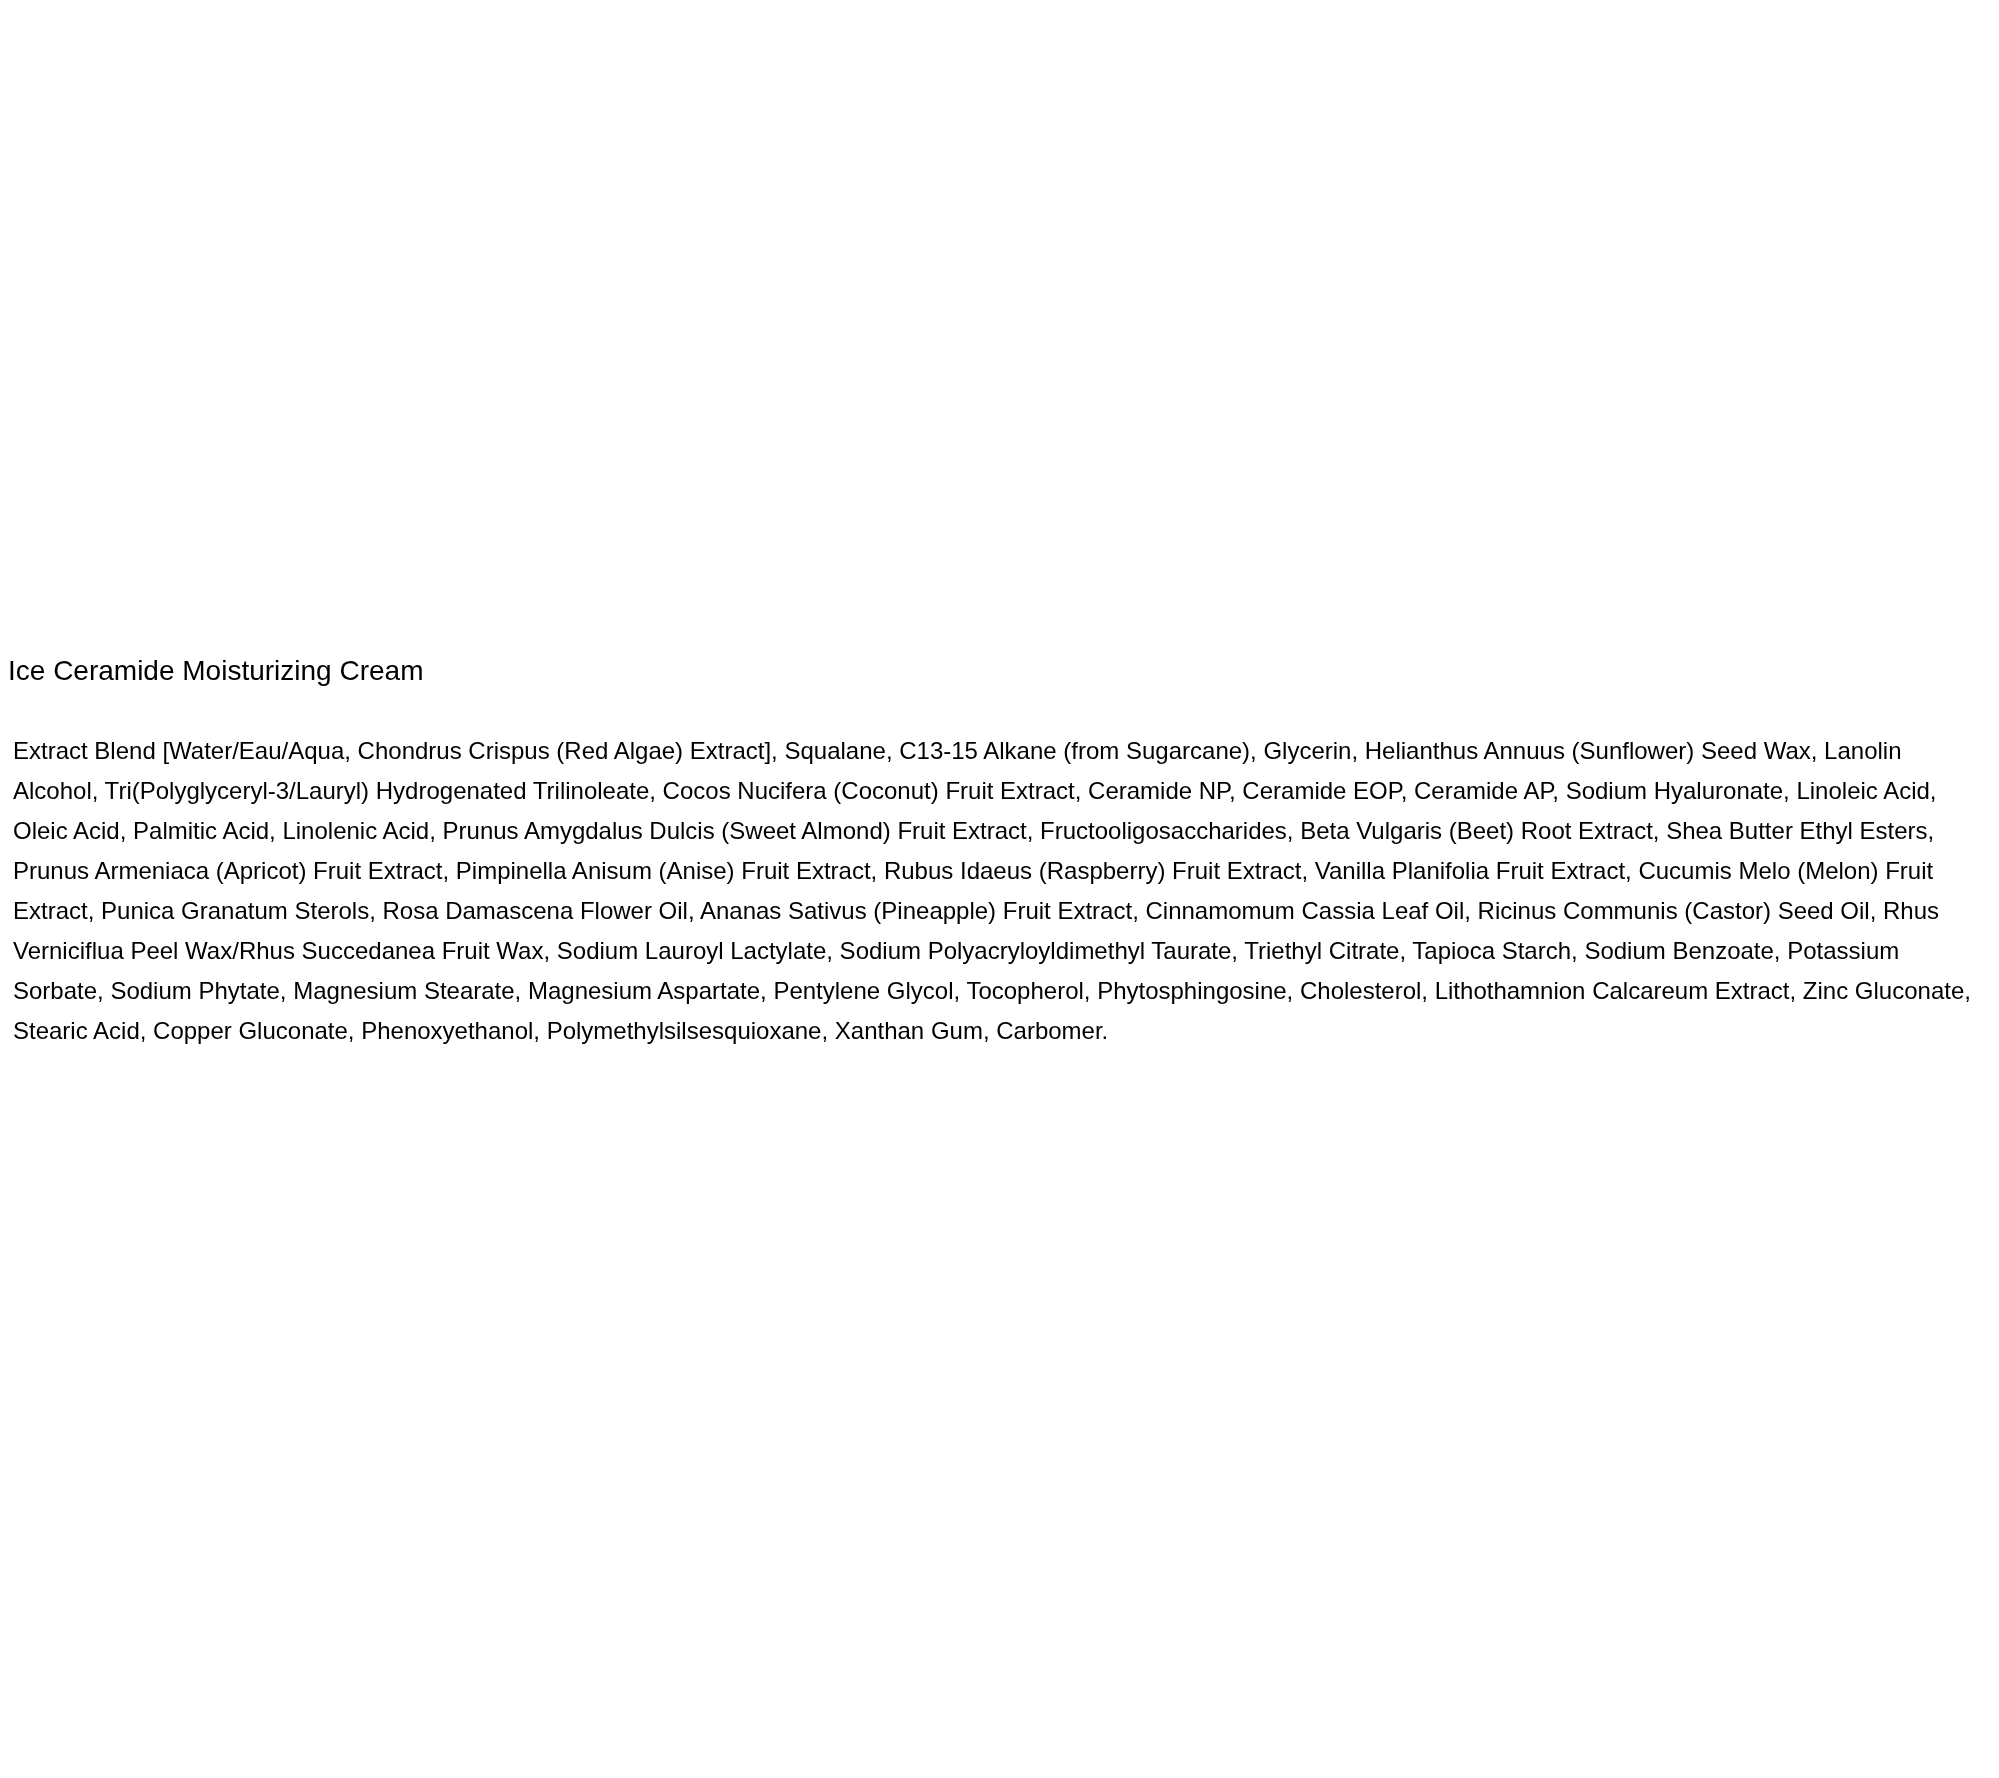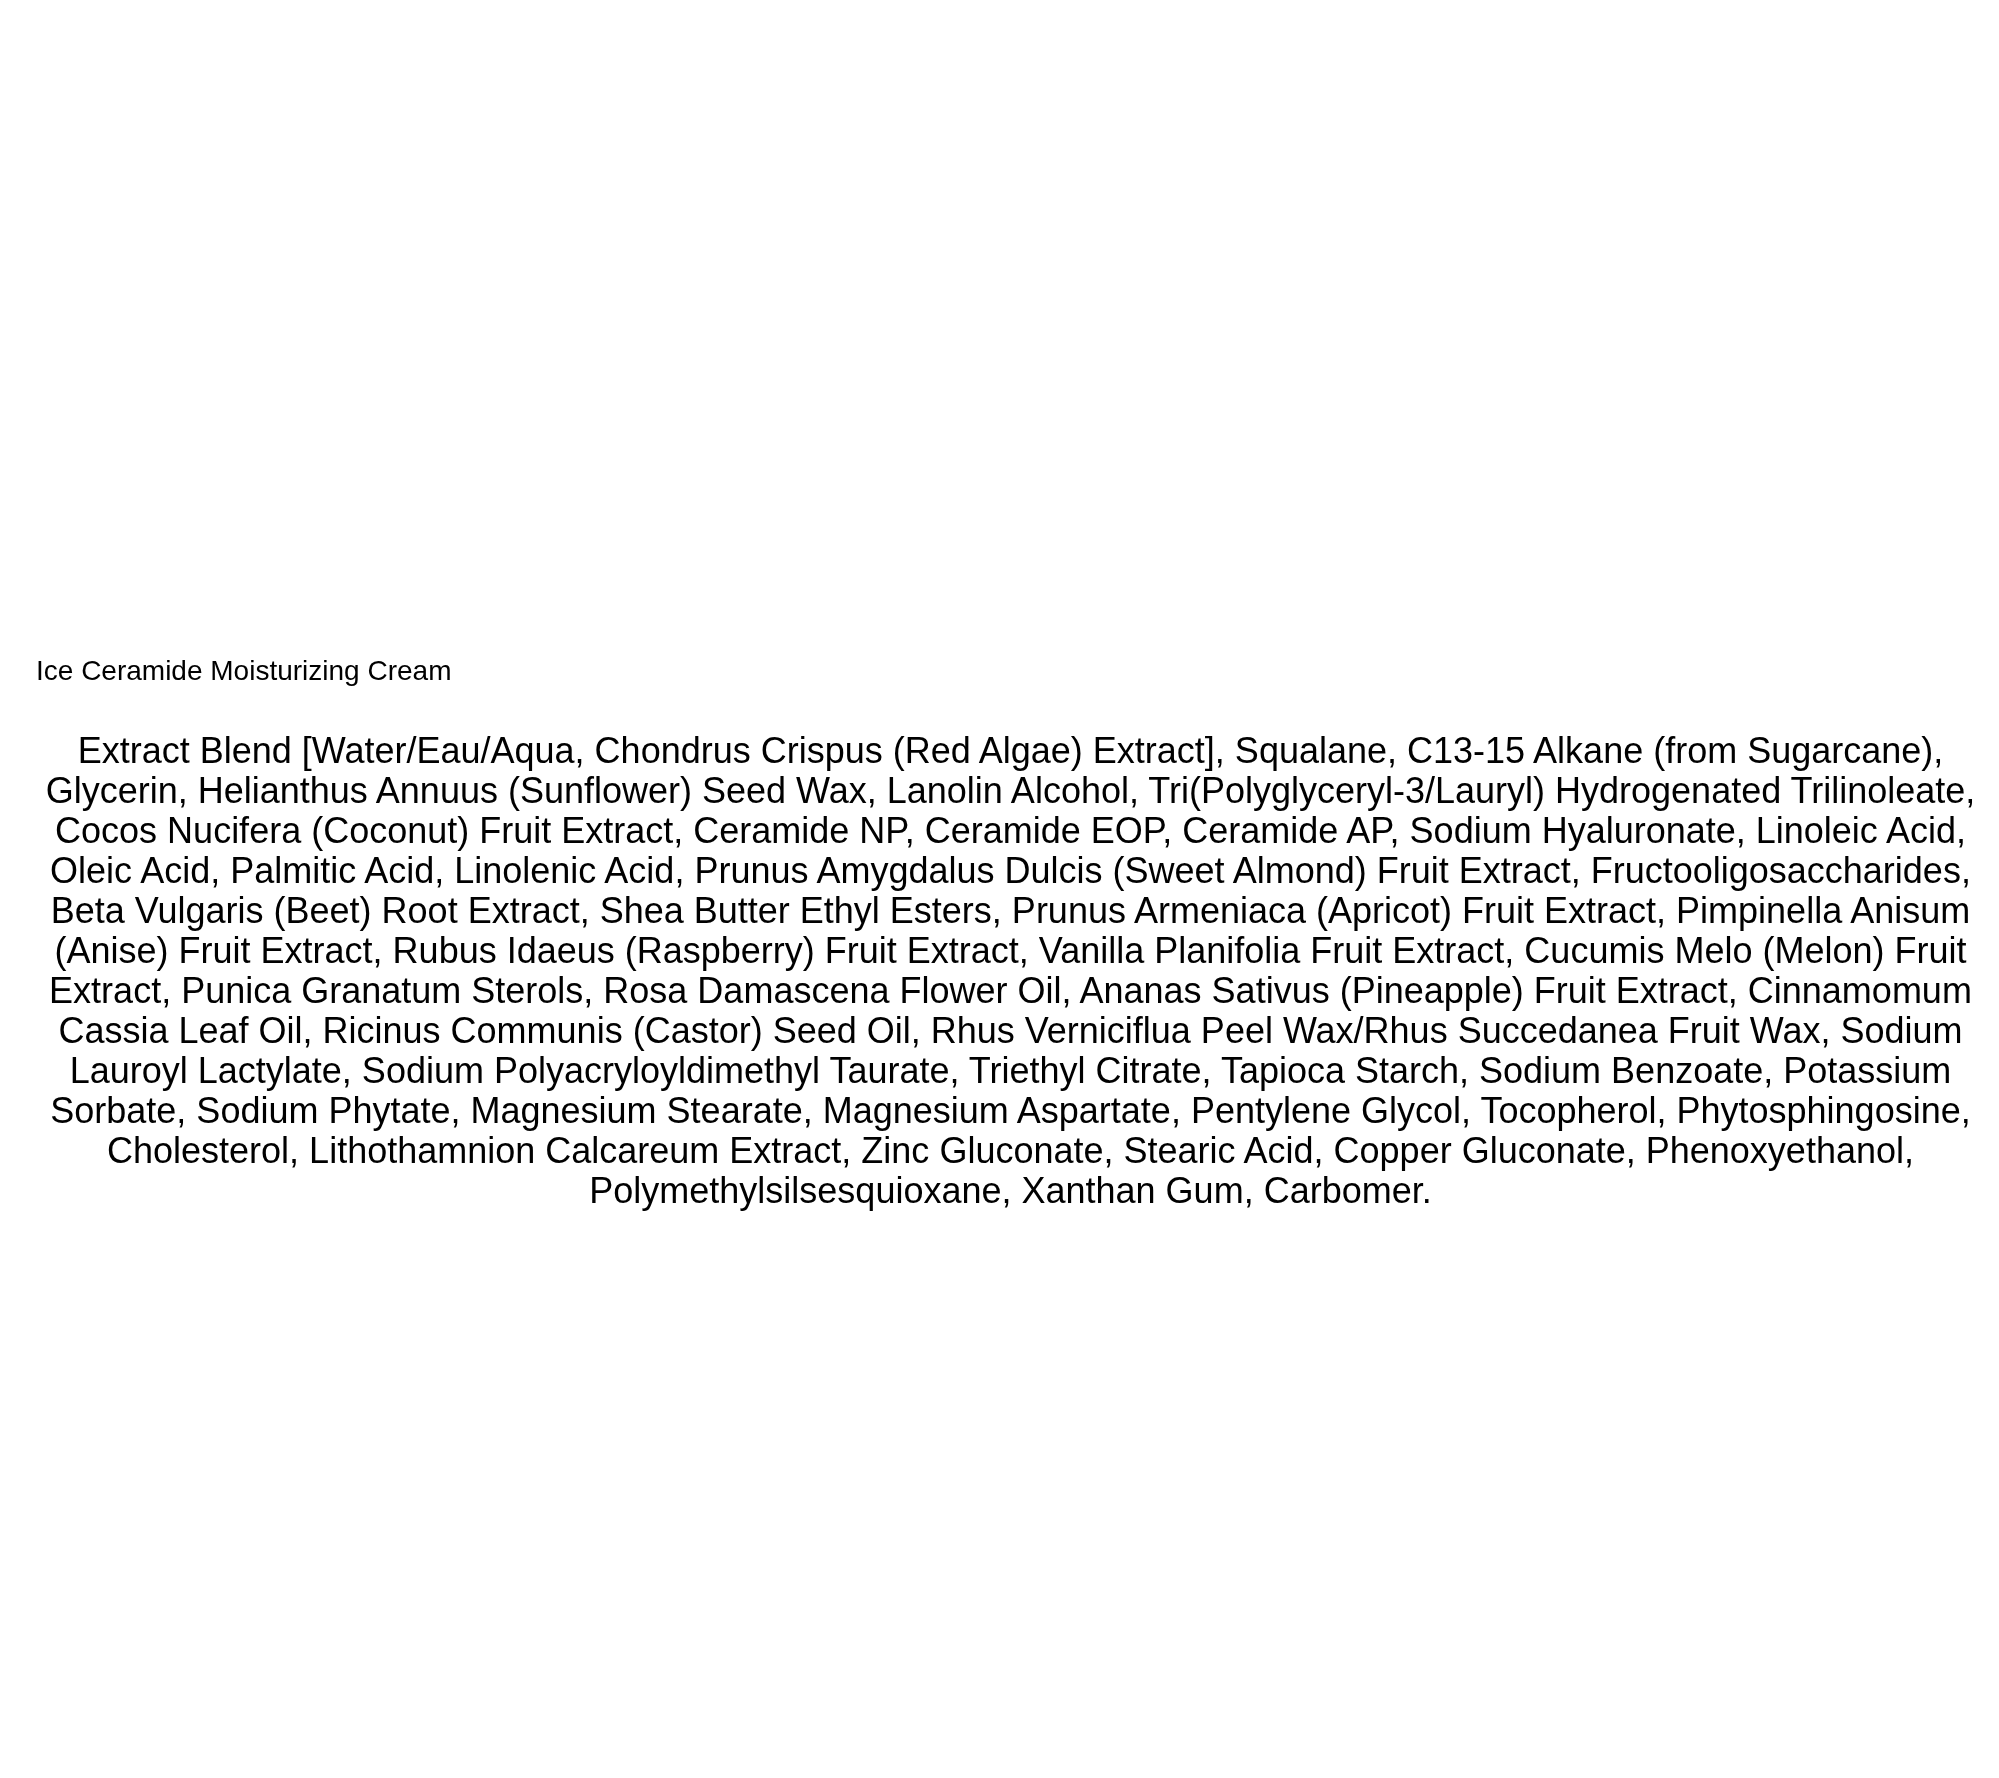--- a/index.html
+++ b/index.html
@@ -12,36 +12,35 @@
     height: 1778px;
     overflow: hidden;
     font-family: "Liberation Sans", sans-serif;
     color: #000000;
     -webkit-font-smoothing: antialiased;
   }
   .page {
     box-sizing: border-box;
     width: 1999px;
     height: 1778px;
-    padding: 651px 14px 0 36px;
+    padding: 651px 14px 0 8px;
   }
   .product-title {
     font-size: 28px;
     line-height: 40px;
     font-weight: 400;
     margin: 0 0 40px 0;
     white-space: nowrap;
   }
   .ingredients {
-    font-size: 36px;
+    font-size: 24px;
     line-height: 40px;
     font-weight: 400;
     margin: 5px;
     max-width: 1966px;
-    text-align: center;
   }
 </style>
 </head>
 <body>
 
 <div class="page">
   <div class="product-title">Ice Ceramide Moisturizing Cream</div>
   <p class="ingredients">Extract Blend [Water/Eau/Aqua, Chondrus Crispus (Red Algae) Extract], Squalane, C13-15 Alkane (from Sugarcane), Glycerin, Helianthus Annuus (Sunflower) Seed Wax, Lanolin Alcohol, Tri(Polyglyceryl-3/Lauryl) Hydrogenated Trilinoleate, Cocos Nucifera (Coconut) Fruit Extract, Ceramide NP, Ceramide EOP, Ceramide AP, Sodium Hyaluronate, Linoleic Acid, Oleic Acid, Palmitic Acid, Linolenic Acid, Prunus Amygdalus Dulcis (Sweet Almond) Fruit Extract, Fructooligosaccharides, Beta Vulgaris (Beet) Root Extract, Shea Butter Ethyl Esters, Prunus Armeniaca (Apricot) Fruit Extract, Pimpinella Anisum (Anise) Fruit Extract, Rubus Idaeus (Raspberry) Fruit Extract, Vanilla Planifolia Fruit Extract, Cucumis Melo (Melon) Fruit Extract, Punica Granatum Sterols, Rosa Damascena Flower Oil, Ananas Sativus (Pineapple) Fruit Extract, Cinnamomum Cassia Leaf Oil, Ricinus Communis (Castor) Seed Oil, Rhus Verniciflua Peel Wax/Rhus Succedanea Fruit Wax, Sodium Lauroyl Lactylate, Sodium Polyacryloyldimethyl Taurate, Triethyl Citrate, Tapioca Starch, Sodium Benzoate, Potassium Sorbate, Sodium Phytate, Magnesium Stearate, Magnesium Aspartate, Pentylene Glycol, Tocopherol, Phytosphingosine, Cholesterol, Lithothamnion Calcareum Extract, Zinc Gluconate, Stearic Acid, Copper Gluconate, Phenoxyethanol, Polymethylsilsesquioxane, Xanthan Gum, Carbomer.</p>
 </div>
 

